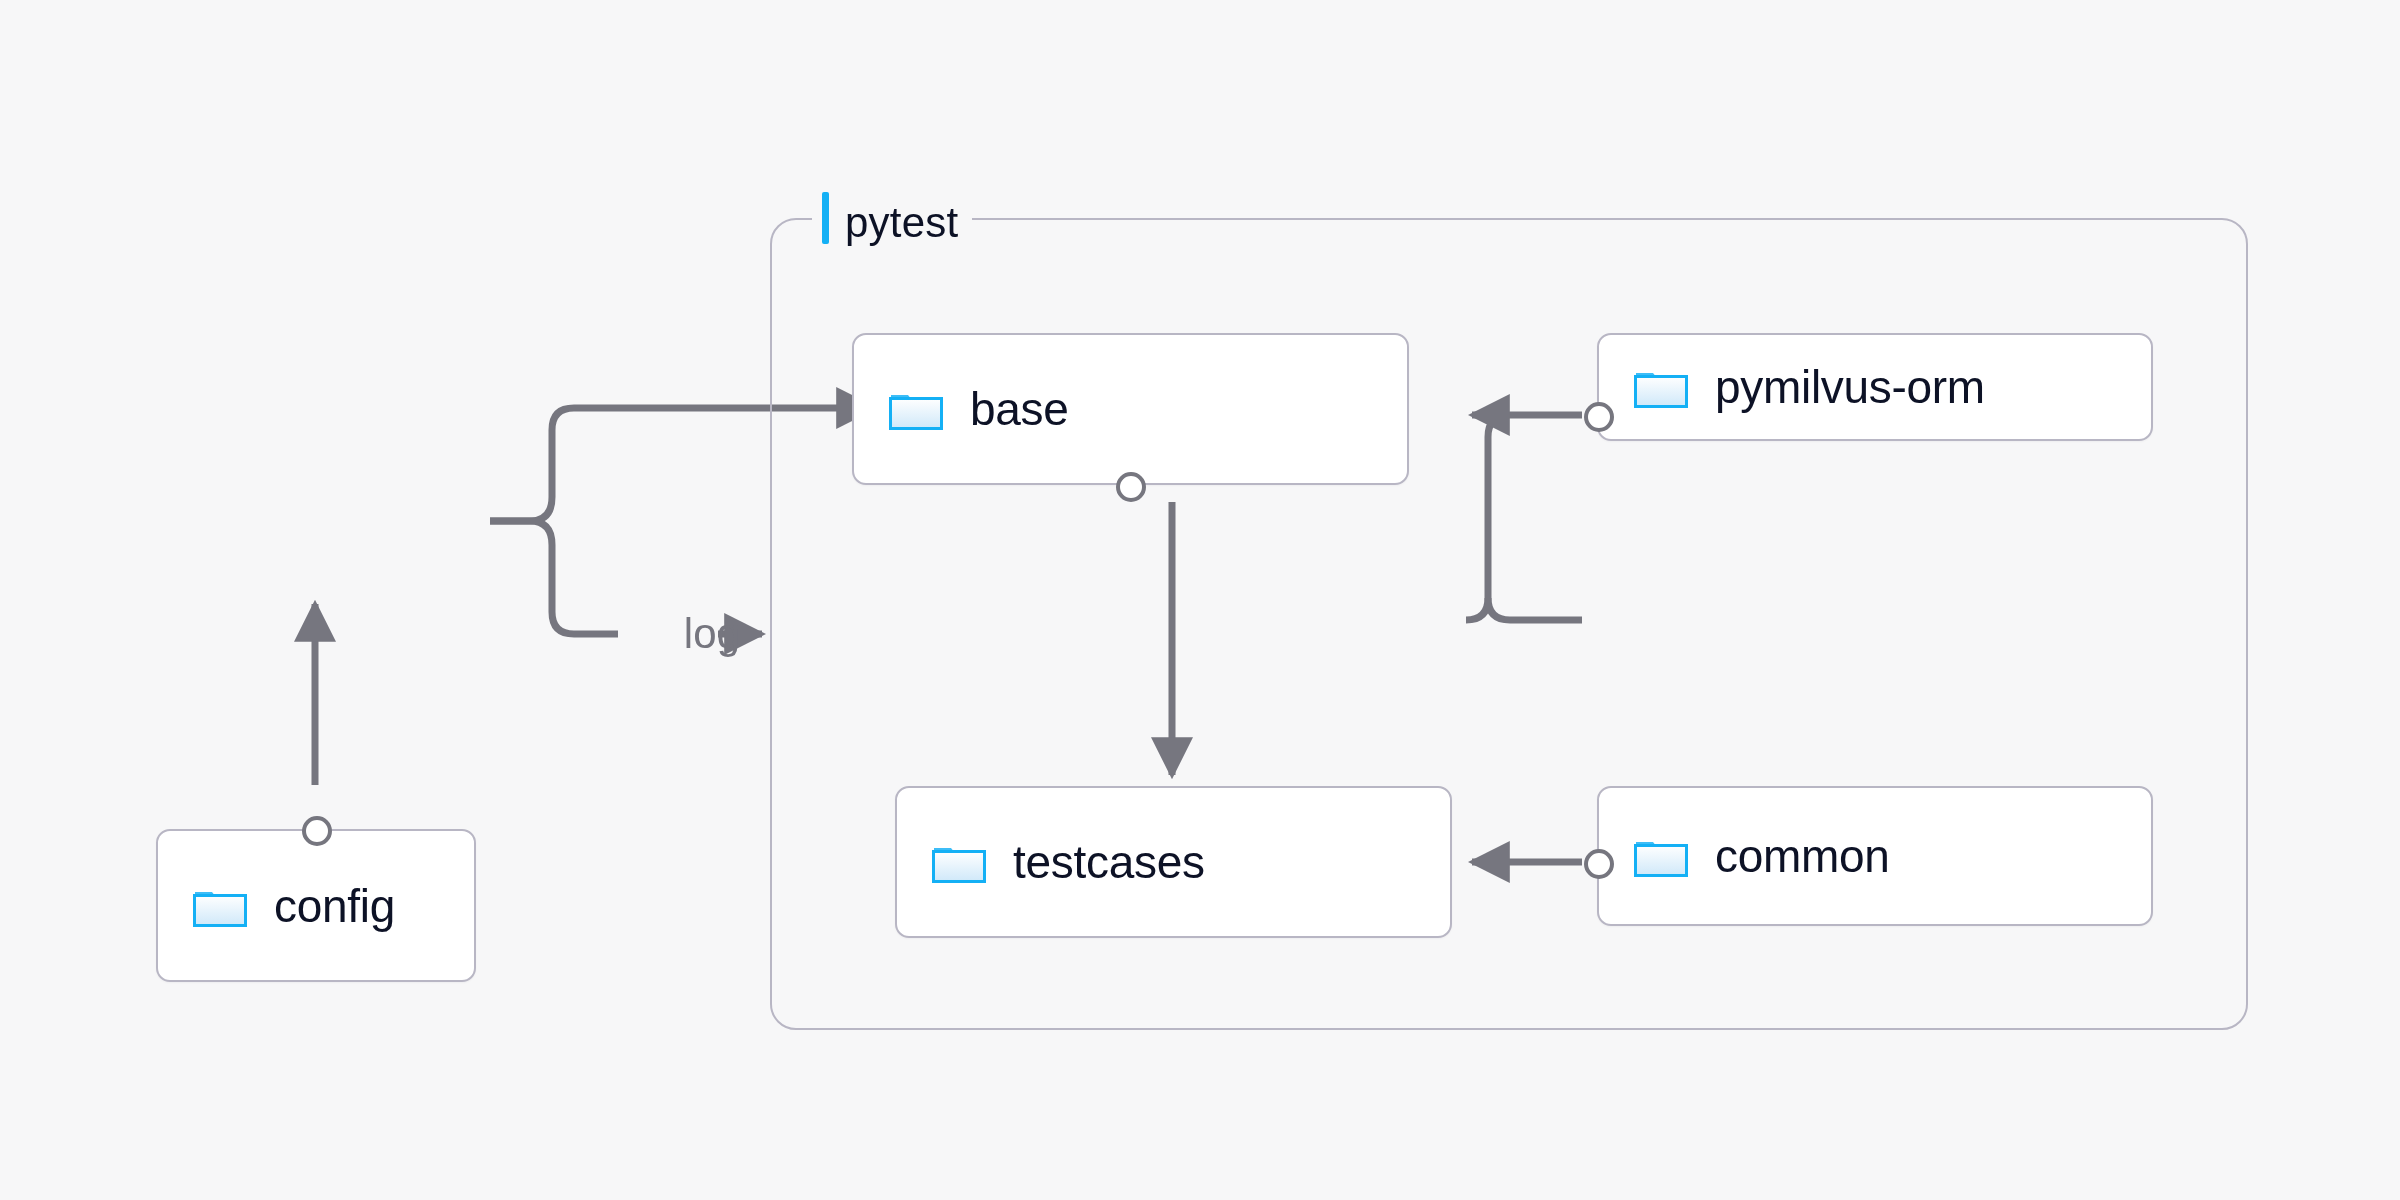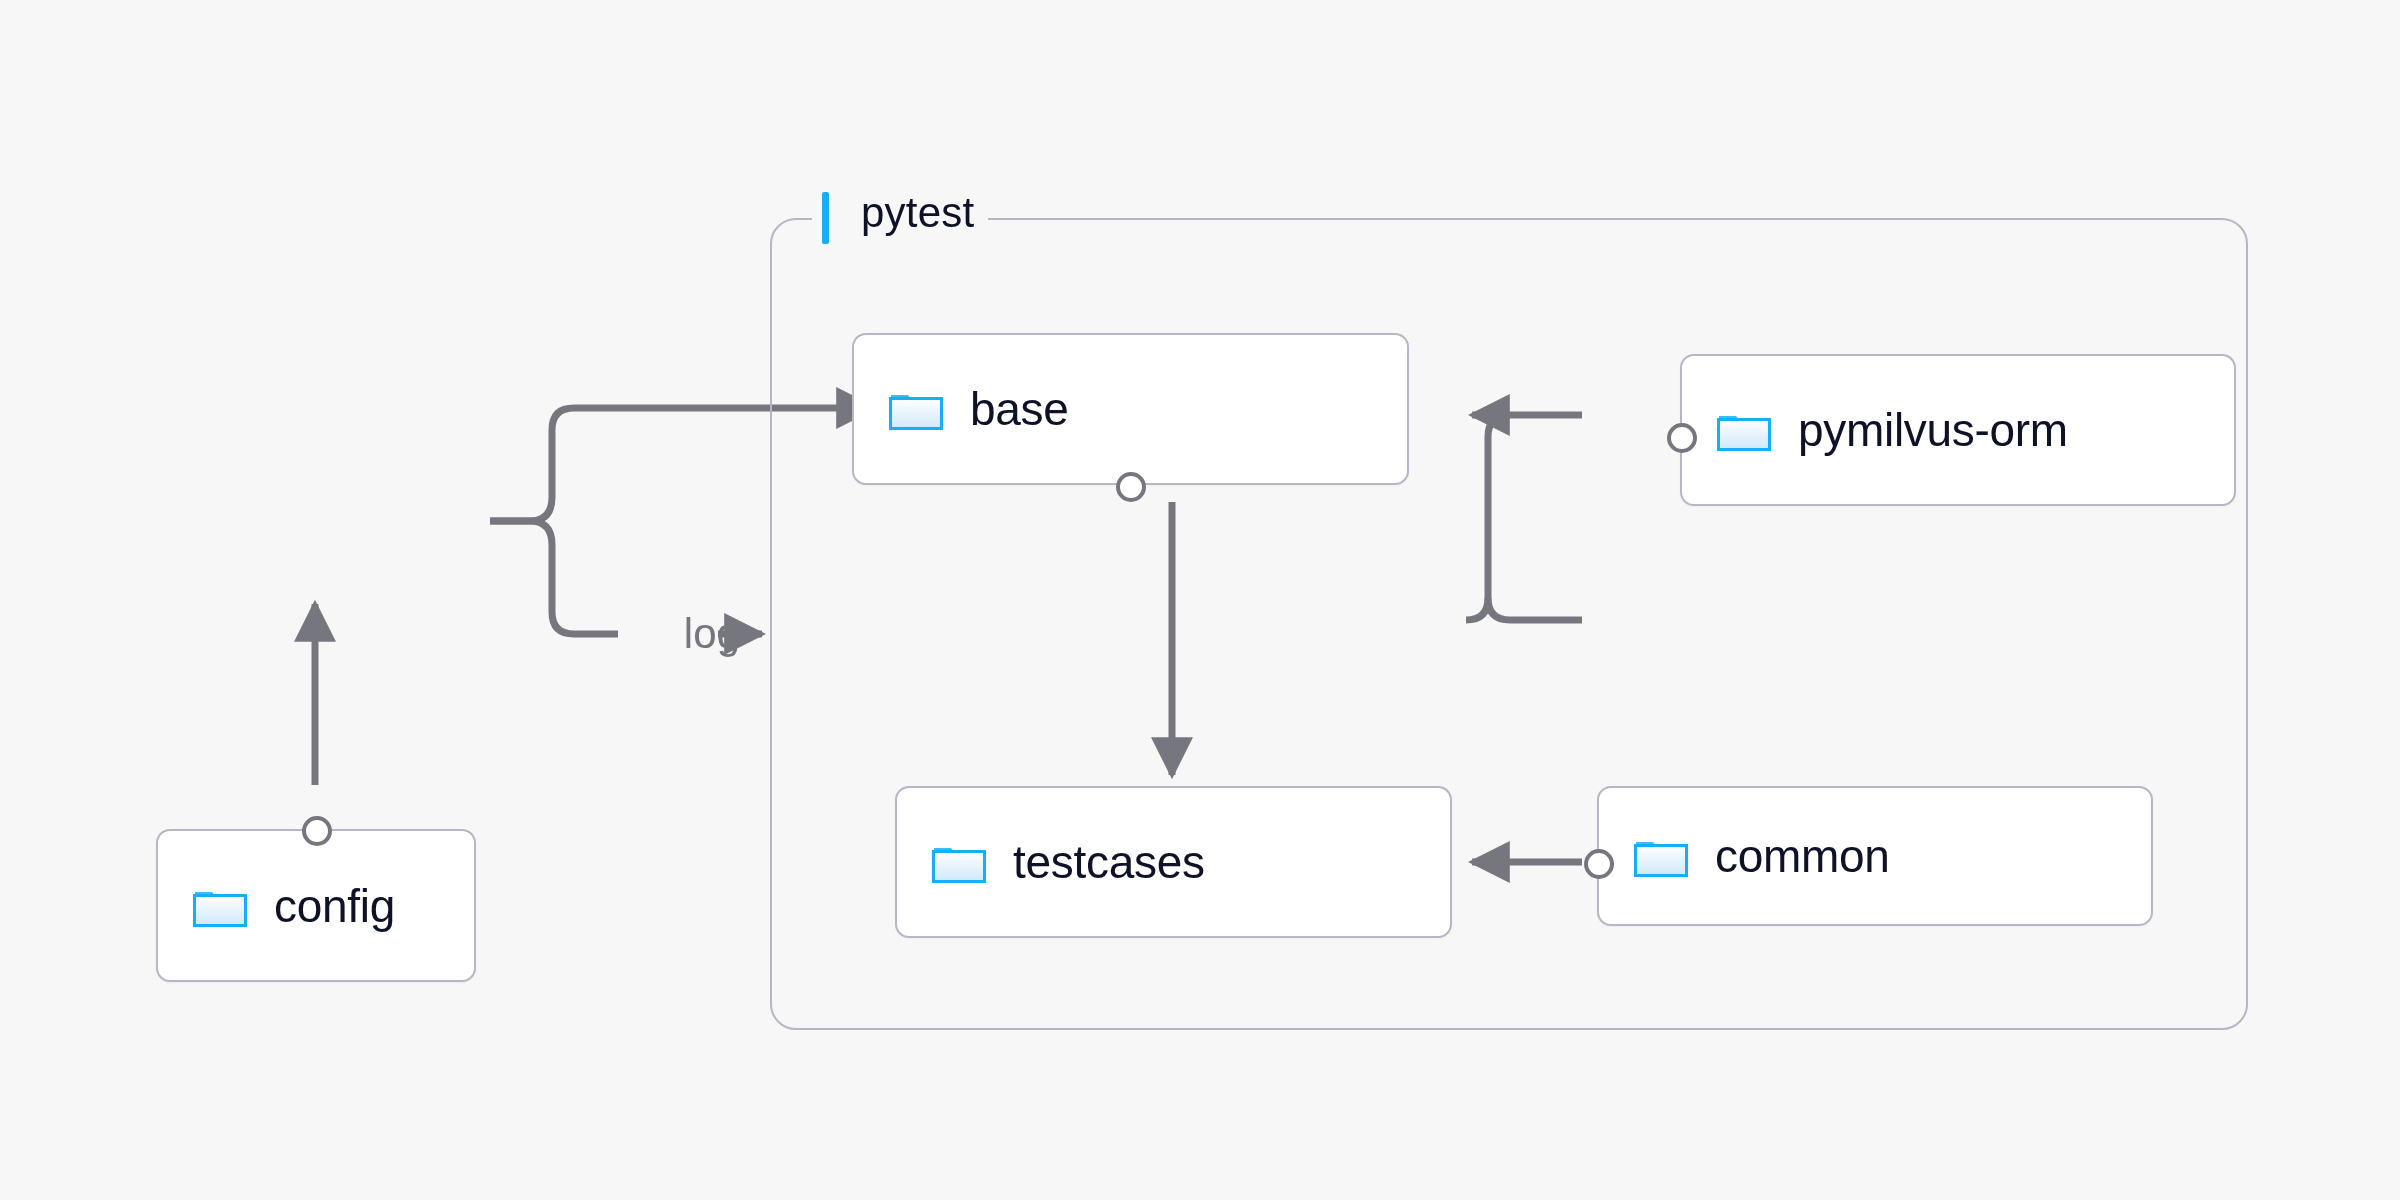--- a/index.html
+++ b/index.html
@@ -27,22 +27,22 @@
   .group-box {
     position: absolute;
     border: 2px solid #b8b6c4;
     border-radius: 26px;
     background: transparent;
     box-sizing: border-box;
   }
   .group-label {
     position: absolute;
     display: flex;
-    align-items: flex-start;
-    gap: 32px;
+    align-items: flex-end;
+    gap: 16px;
     background: #f7f7f8;
     padding: 0 14px 0 10px;
     height: 52px;
   }
   .group-accent {
     width: 7px;
     height: 52px;
     background: #14b0f5;
     border-radius: 2px;
   }
@@ -167,21 +167,21 @@
   </div>
 
   <div class="node" style="left:895px; top:786px; width:557px; height:152px;">
     <svg class="folder-icon" viewBox="0 0 56 46">
       <path d="M3 9 h17 l4 5 h29 v4 H3 Z" fill="#3dbdf7"></path>
       <path d="M2.5 12.5 h51 v30 h-51 Z" fill="url(#folderGrad)" stroke="#14b0f5" stroke-width="3"></path>
     </svg>
     <span class="node-label">testcases</span>
   </div>
 
-  <div class="node" style="left:1680px; top:333px; width:556px; height:152px;margin-top:21px;">
+  <div class="node" style="left:1597px; top:333px; width:556px; height:108px;">
     <svg class="folder-icon" viewBox="0 0 56 46">
       <path d="M3 9 h17 l4 5 h29 v4 H3 Z" fill="#3dbdf7"></path>
       <path d="M2.5 12.5 h51 v30 h-51 Z" fill="url(#folderGrad)" stroke="#14b0f5" stroke-width="3"></path>
     </svg>
     <span class="node-label">pymilvus-orm</span>
     <div class="port" style="left:0px; top:82px;"></div>
   </div>
 
 
   <div class="node" style="left:1597px; top:786px; width:556px; height:140px;">

